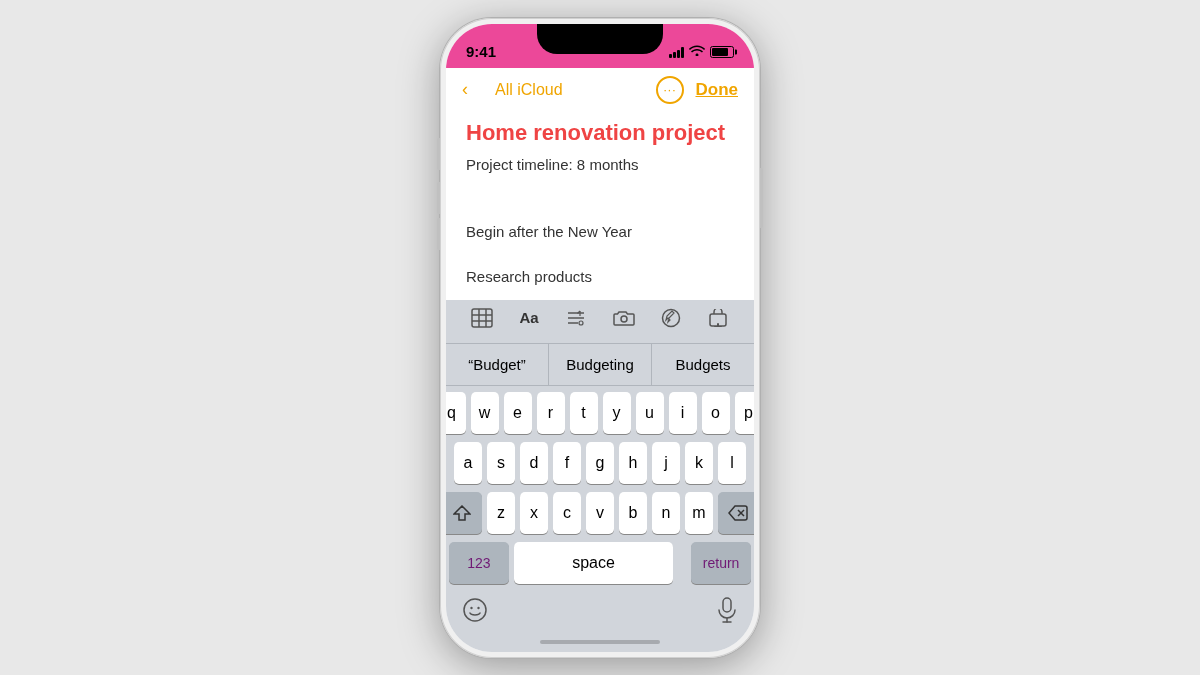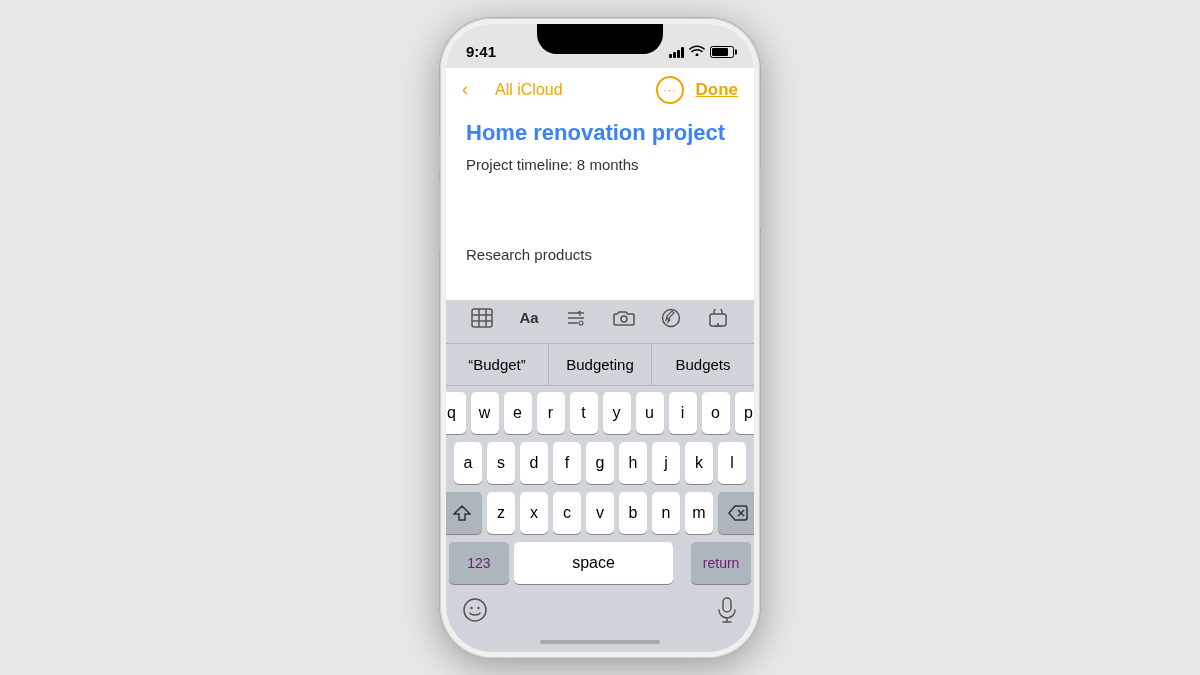--- a/index.html
+++ b/index.html
@@ -56,21 +56,21 @@
       top: 150px;
       width: 3px;
       height: 60px;
       background: #c0c0c0;
       border-radius: 0 2px 2px 0;
     }
 
     
     .status-bar {
       height: 44px;
-      background: #e5e5e5;
+      background: #ec4899;
       display: flex;
       align-items: center;
       justify-content: space-between;
       padding: 12px 20px 0;
       position: relative;
       flex-shrink: 0;
     }
 
     .notch {
       position: absolute;
@@ -207,21 +207,21 @@
     .note-content {
       flex: 1;
       background: #fff;
       padding: 8px 20px 0;
       overflow: hidden;
     }
 
     .note-title {
       font-size: 22px;
       font-weight: 700;
-      color: #3b82f6;
+      color: #ef4444;
       margin-bottom: 8px;
     }
 
     .note-body {
       font-size: 15px;
       color: #333;
       line-height: 1.5;
     }
 
     .note-line {
@@ -412,21 +412,21 @@
         </div>
         <span class="nav-done-btn">Done</span>
       </div>
     </div>
 
     <div class="note-content">
       <div class="note-title">Home renovation project</div>
       <div class="note-body">
         <span class="note-line">Project timeline: 8 months</span><br>
         <br>
-        <br>
+        <span class="note-line">Begin after the New Year</span><br>
         <span class="note-line">Research products</span><br>
         
       </div>
     </div>
 
     <div class="keyboard-area">
 
       <div class="toolbar-row">
         <div class="toolbar-btn">
           <svg width="22" height="20" viewBox="0 0 22 20" fill="none">

